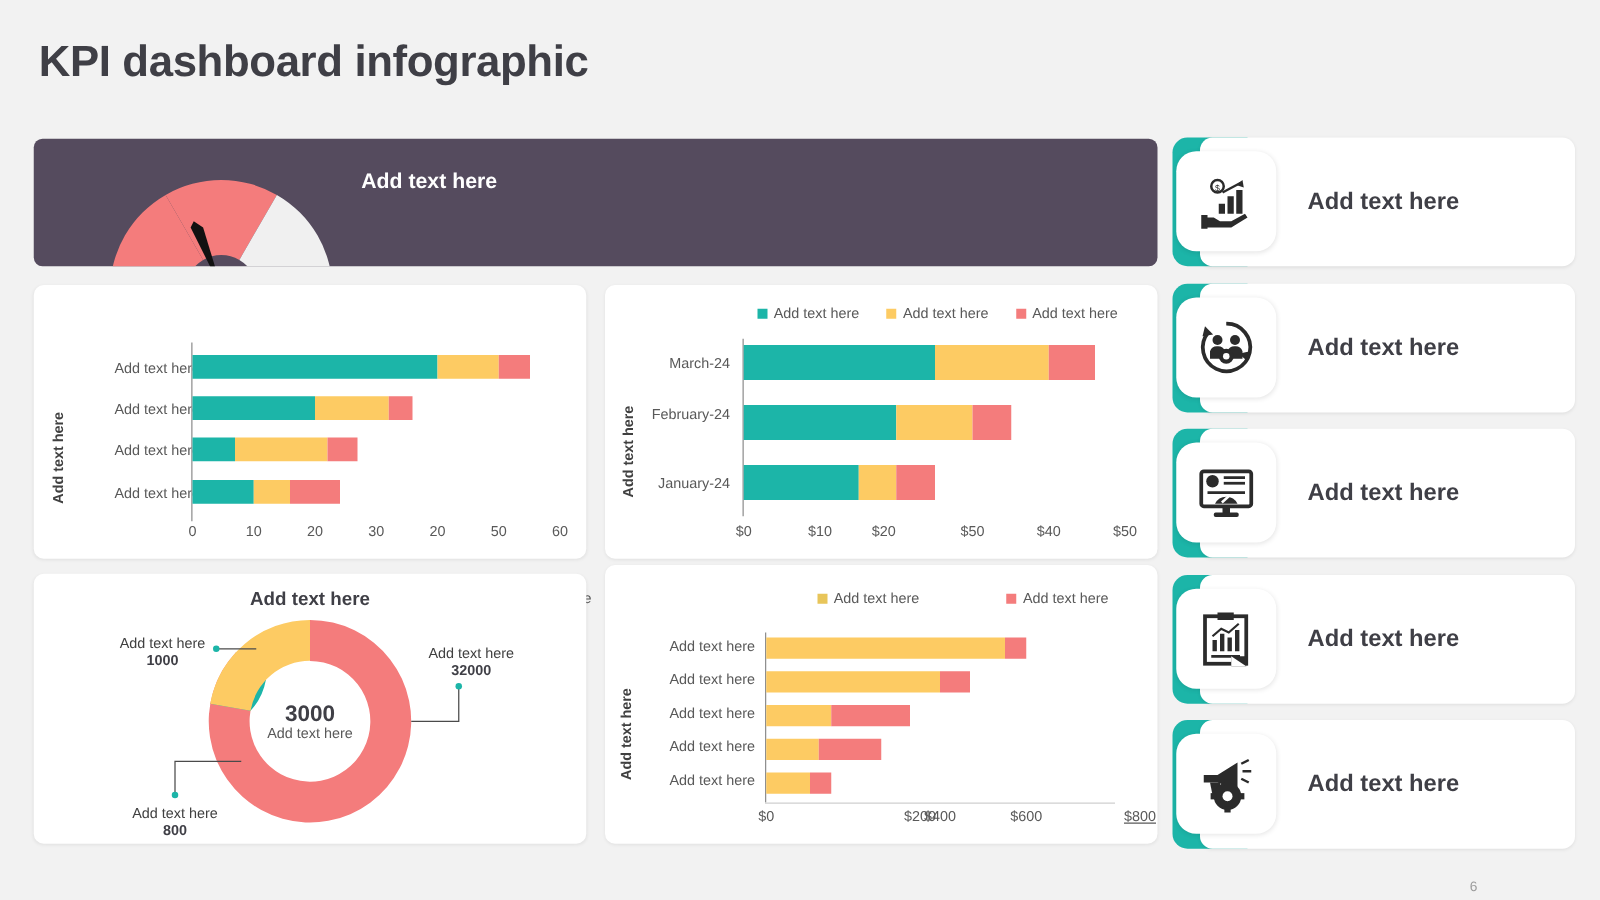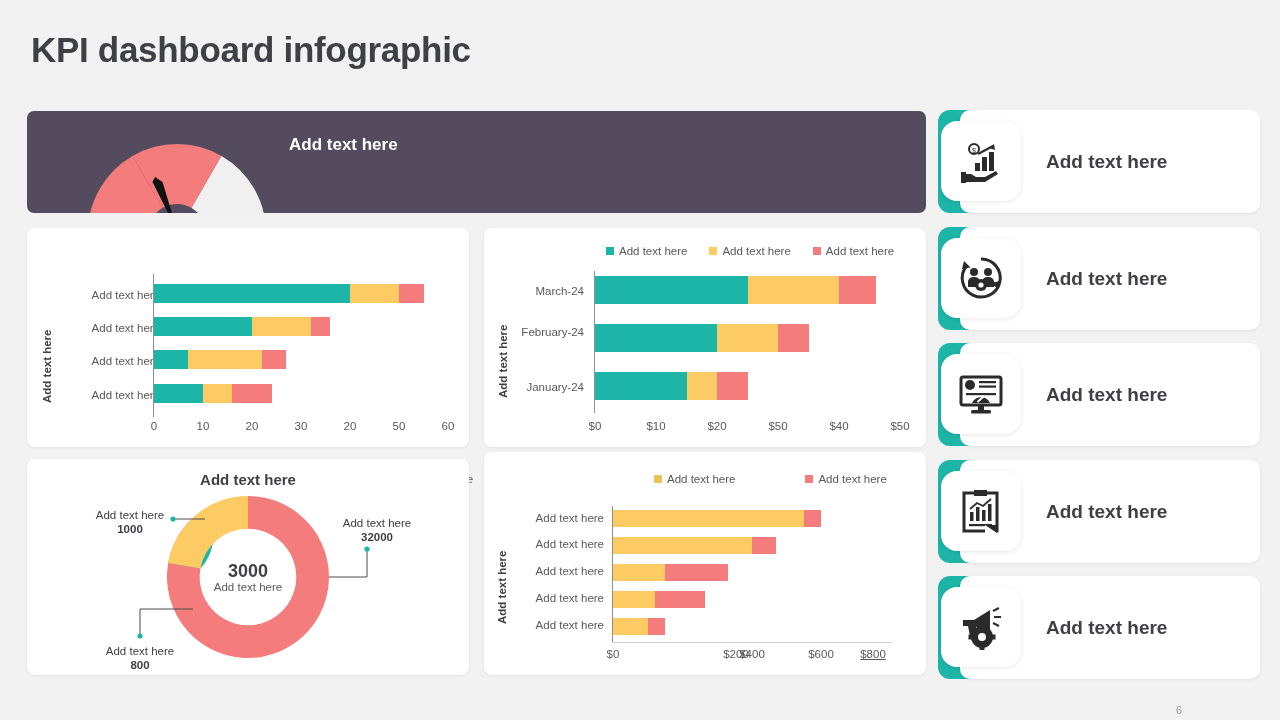--- a/index.html
+++ b/index.html
@@ -218,21 +218,21 @@
       <span class="bar-seg" style="left:183px; width:30.5px; background:#f47c7c"></span>
     </div>
     <div class="bar-row" style="left:111px; top:144px; width:152.5px; height:28px;">
       <span class="bar-seg" style="left:0px; width:91.5px; background:#1cb5a8"></span>
       <span class="bar-seg" style="left:91.5px; width:30.5px; background:#fdcb63"></span>
       <span class="bar-seg" style="left:122px; width:30.5px; background:#f47c7c"></span>
     </div>
 
     <div class="tick-label" style="left:91px; top:192px; width:40px;">$0</div>
     <div class="tick-label" style="left:152px; top:192px; width:40px;">$10</div>
-    <div class="tick-label" style="left:213px; top:192px; width:40px;">$20</div>
+    <div class="tick-label" style="left:203px; top:192px; width:40px;">$20</div>
     <div class="tick-label" style="left:274px; top:192px; width:40px;">$50</div>
     <div class="tick-label" style="left:335px; top:192px; width:40px;">$40</div>
     <div class="tick-label" style="left:396px; top:192px; width:40px;">$50</div>
   </div>
 
   <div class="card" id="card-donut">
     <div class="donut-title">Add text here</div>
 
     <svg width="442" height="216" style="position:absolute; left:0; top:0;">
       <g transform="translate(221,118)">
@@ -310,21 +310,21 @@
     </div>
     <div class="bar-row" style="left:129px; top:166px; width:52.1px; height:17px;">
       <span class="bar-seg" style="left:0px; width:34.8px; background:#fdcb63"></span>
       <span class="bar-seg" style="left:34.8px; width:17.3px; background:#f47c7c"></span>
     </div>
 
     <div class="tick-label" style="left:109px; top:196px; width:40px;">$0</div>
     <div class="tick-label" style="left:188px; top:196px; width:40px;margin-left:44px;">$200</div>
     <div class="tick-label" style="left:248px; top:196px; width:40px;">$400</div>
     <div class="tick-label" style="left:317px; top:196px; width:40px;">$600</div>
-    <div class="tick-label" style="left:369px; top:196px; width:40px;text-decoration:underline;">$800</div>
+    <div class="tick-label" style="left:408px; top:196px; width:40px;text-decoration:underline;">$800</div>
   </div>
 
   <div class="icard" style="top:110px;">
     <div class="icard-accent"></div>
     <div class="icard-body"></div>
     <div class="icard-iconbox">
       <svg width="46" height="46" viewBox="0 0 46 46">
         <rect x="24" y="19" width="5" height="14" fill="#2b2b2b"></rect>
         <rect x="31" y="14" width="5" height="19" fill="#2b2b2b"></rect>
         <rect x="17" y="25" width="5" height="8" fill="#2b2b2b"></rect>

